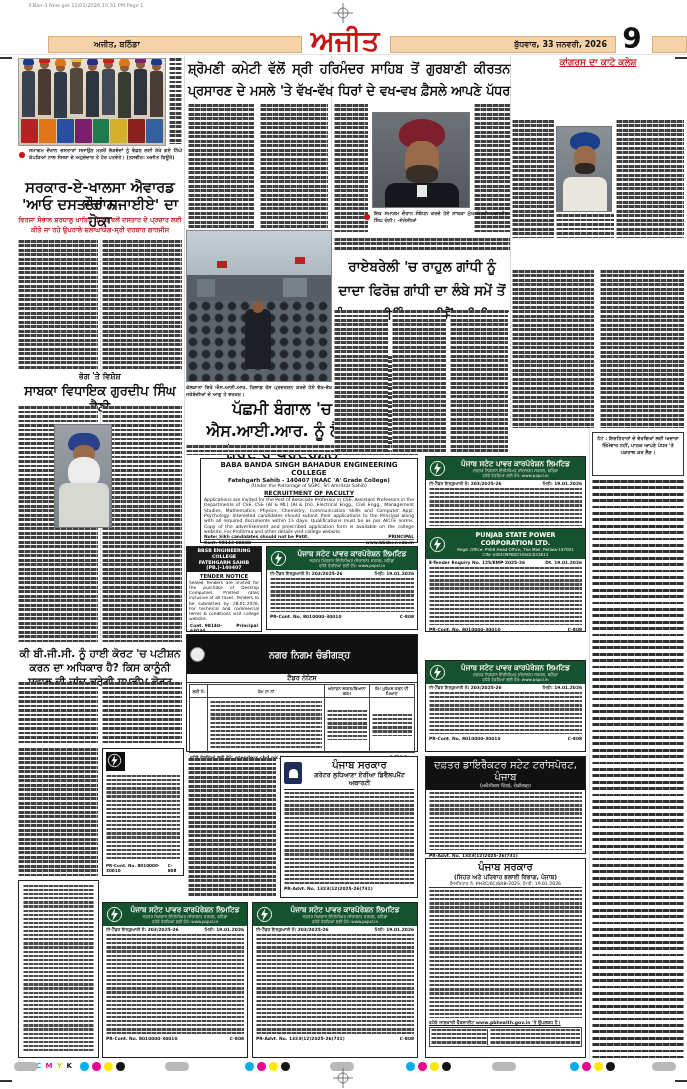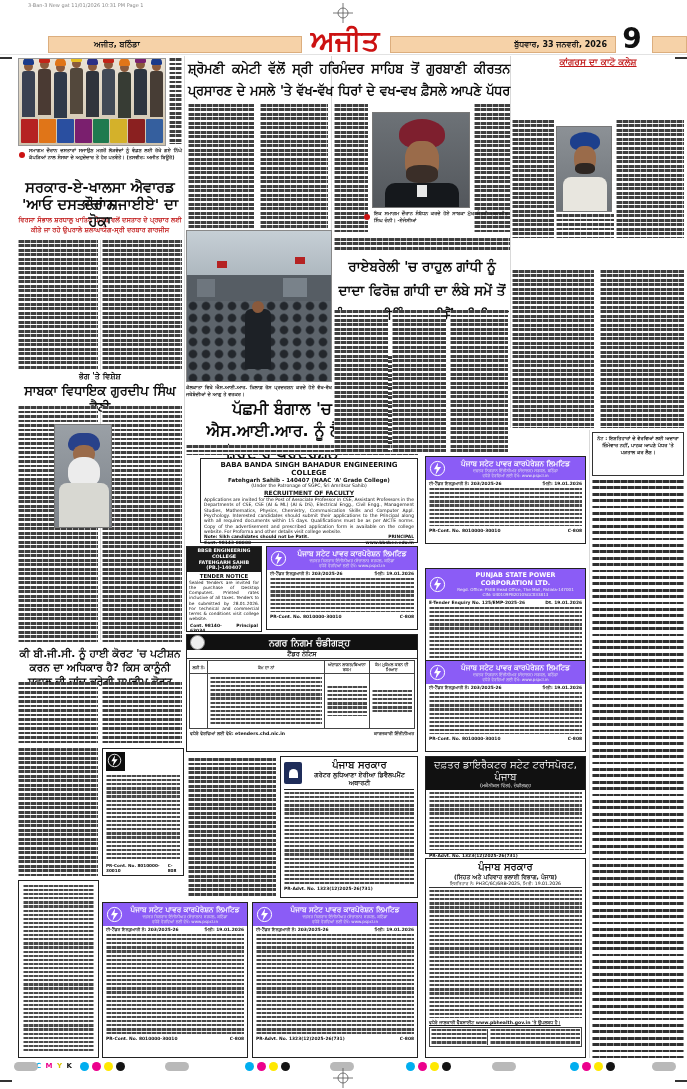--- a/index.html
+++ b/index.html
@@ -16,21 +16,21 @@
   .gkc{background-image:
       repeating-linear-gradient(to right, rgba(255,255,255,.45) 0 1px, rgba(255,255,255,0) 1px 7px),
       repeating-linear-gradient(to bottom, #303030 0 2.8px, #ffffff 2.8px 6.4px);}
   .vline{background:#d9d9d9;width:1px;}
   .hl{font-weight:bold;color:#0c0c0c;line-height:1.2;}
   .red{color:#c21d1d;}
   .cap{font-size:5px;font-weight:bold;line-height:1.35;text-align:justify;color:#222;}
   .bullet{width:6px;height:6px;border-radius:50%;background:#cc1212;}
   .bar{background:#f6d2a8;border-top:1px solid #d8a want;border:1px solid #dcae7e;}
   .adbox{background:#fff;border:1px solid #222;box-sizing:border-box;}
-  .adhead{background:#8b5cf6;color:#fff;display:flex;align-items:center;gap:3px;padding:2px 3px;}
+  .adhead{background:#14532d;color:#fff;display:flex;align-items:center;gap:3px;padding:2px 3px;}
   .adhead .t{flex:1;text-align:center;line-height:1.25;}
   .adhead .t b{display:block;font-size:7.2px;}
   .adhead .t i{display:block;font-style:normal;font-size:4.1px;color:#eee;}
   .adrow{display:flex;justify-content:space-between;font-size:4.4px;font-weight:bold;padding:1px 3px;}
   .pspcl-logo{width:17px;height:17px;flex:0 0 17px;display:inline-block;}
   .prs{position:absolute;width:13px;height:46px;border-radius:3px 3px 0 0;}
   .prs:before{content:'';position:absolute;top:-9px;left:2px;width:9px;height:9px;border-radius:50%;background:#8a5a3c;}
   .prs:after{content:'';position:absolute;top:-14px;left:1px;width:11px;height:8px;border-radius:6px 6px 2px 2px;background:var(--t);}
   .cloth{position:absolute;left:2px;right:2px;bottom:2px;height:24px;display:flex;gap:1px;}
   .cloth i{flex:1;border-radius:1px;}
@@ -204,21 +204,21 @@
         <span>ਮਿਤੀ: 19.01.2026</span>
       </div>
     <div class="gk2" style="margin:1px 3px;height:34px;"></div>
     <div class="adrow">
         <span>PR-Cont. No. 8010000-30010</span>
         <span>C-808</span>
       </div>
   </div>
 
   <div class="abs adbox" style="left:186px;top:634px;width:232px;height:118px;">
-    <div style="background:#111;color:#fff;display:flex;align-items:center;padding:0 3px;">
+    <div style="background:#111;color:#fff;display:flex;align-items:center;padding:12px 3px;">
       <span style="width:13px;height:13px;border-radius:50%;background:#eee;border:1px solid #888;display:inline-block;"></span>
       <span style="flex:1;text-align:center;font-size:9.5px;font-weight:bold;">ਨਗਰ ਨਿਗਮ ਚੰਡੀਗੜ੍ਹ</span>
     </div>
     <div style="text-align:center;font-size:6.5px;font-weight:bold;border-bottom:0.5px solid #333;">ਟੈਂਡਰ ਨੋਟਿਸ</div>
     <table style="width:98%;margin:1px auto;border-collapse:collapse;font-size:4.2px;font-weight:bold;">
       <tbody>
           <tr>
         <td style="border:0.5px solid #444;width:8%;text-align:center;">ਲੜੀ ਨੰ:</td>
         <td style="border:0.5px solid #444;width:52%;text-align:center;">ਕੰਮ ਦਾ ਨਾਂ</td>
         <td style="border:0.5px solid #444;width:20%;text-align:center;">ਅੰਦਾਜ਼ਨ ਲਾਗਤ/ਬਿਆਨਾ ਰਕਮ</td>
@@ -355,21 +355,21 @@
         <span>ਈ-ਟੈਂਡਰ ਇਨਕੁਆਰੀ ਨੰ: 203/2025-26</span>
         <span>ਮਿਤੀ: 19.01.2026</span>
       </div>
     <div class="gk2" style="margin:1px 3px;height:38px;"></div>
     <div class="adrow">
         <span>PR-Cont. No. 8010000-30010</span>
         <span>C-808</span>
       </div>
   </div>
 
-  <div class="abs adbox" style="left:425px;top:568px;width:161px;height:104px;">
+  <div class="abs adbox" style="left:425px;top:528px;width:161px;height:104px;">
     <div class="adhead">
       <span class="pspcl-logo"><svg width="17" height="17" viewBox="0 0 24 24">
             <circle cx="12" cy="12" r="10" fill="none" stroke="#fff" stroke-width="1.4"></circle>
             <path d="M13 3 L7 13 H11 L9 21 L17 10 H12 Z" fill="#fff"></path>
           </svg></span>
       <span class="t">
           <b style="font-size:6.4px;">PUNJAB STATE POWER CORPORATION LTD.</b>
         <i>Regd. Office: PSEB Head Office, The Mall, Patiala-147001</i>
         <i>CIN: U40109PB2010SGC033813</i>
         </span>

